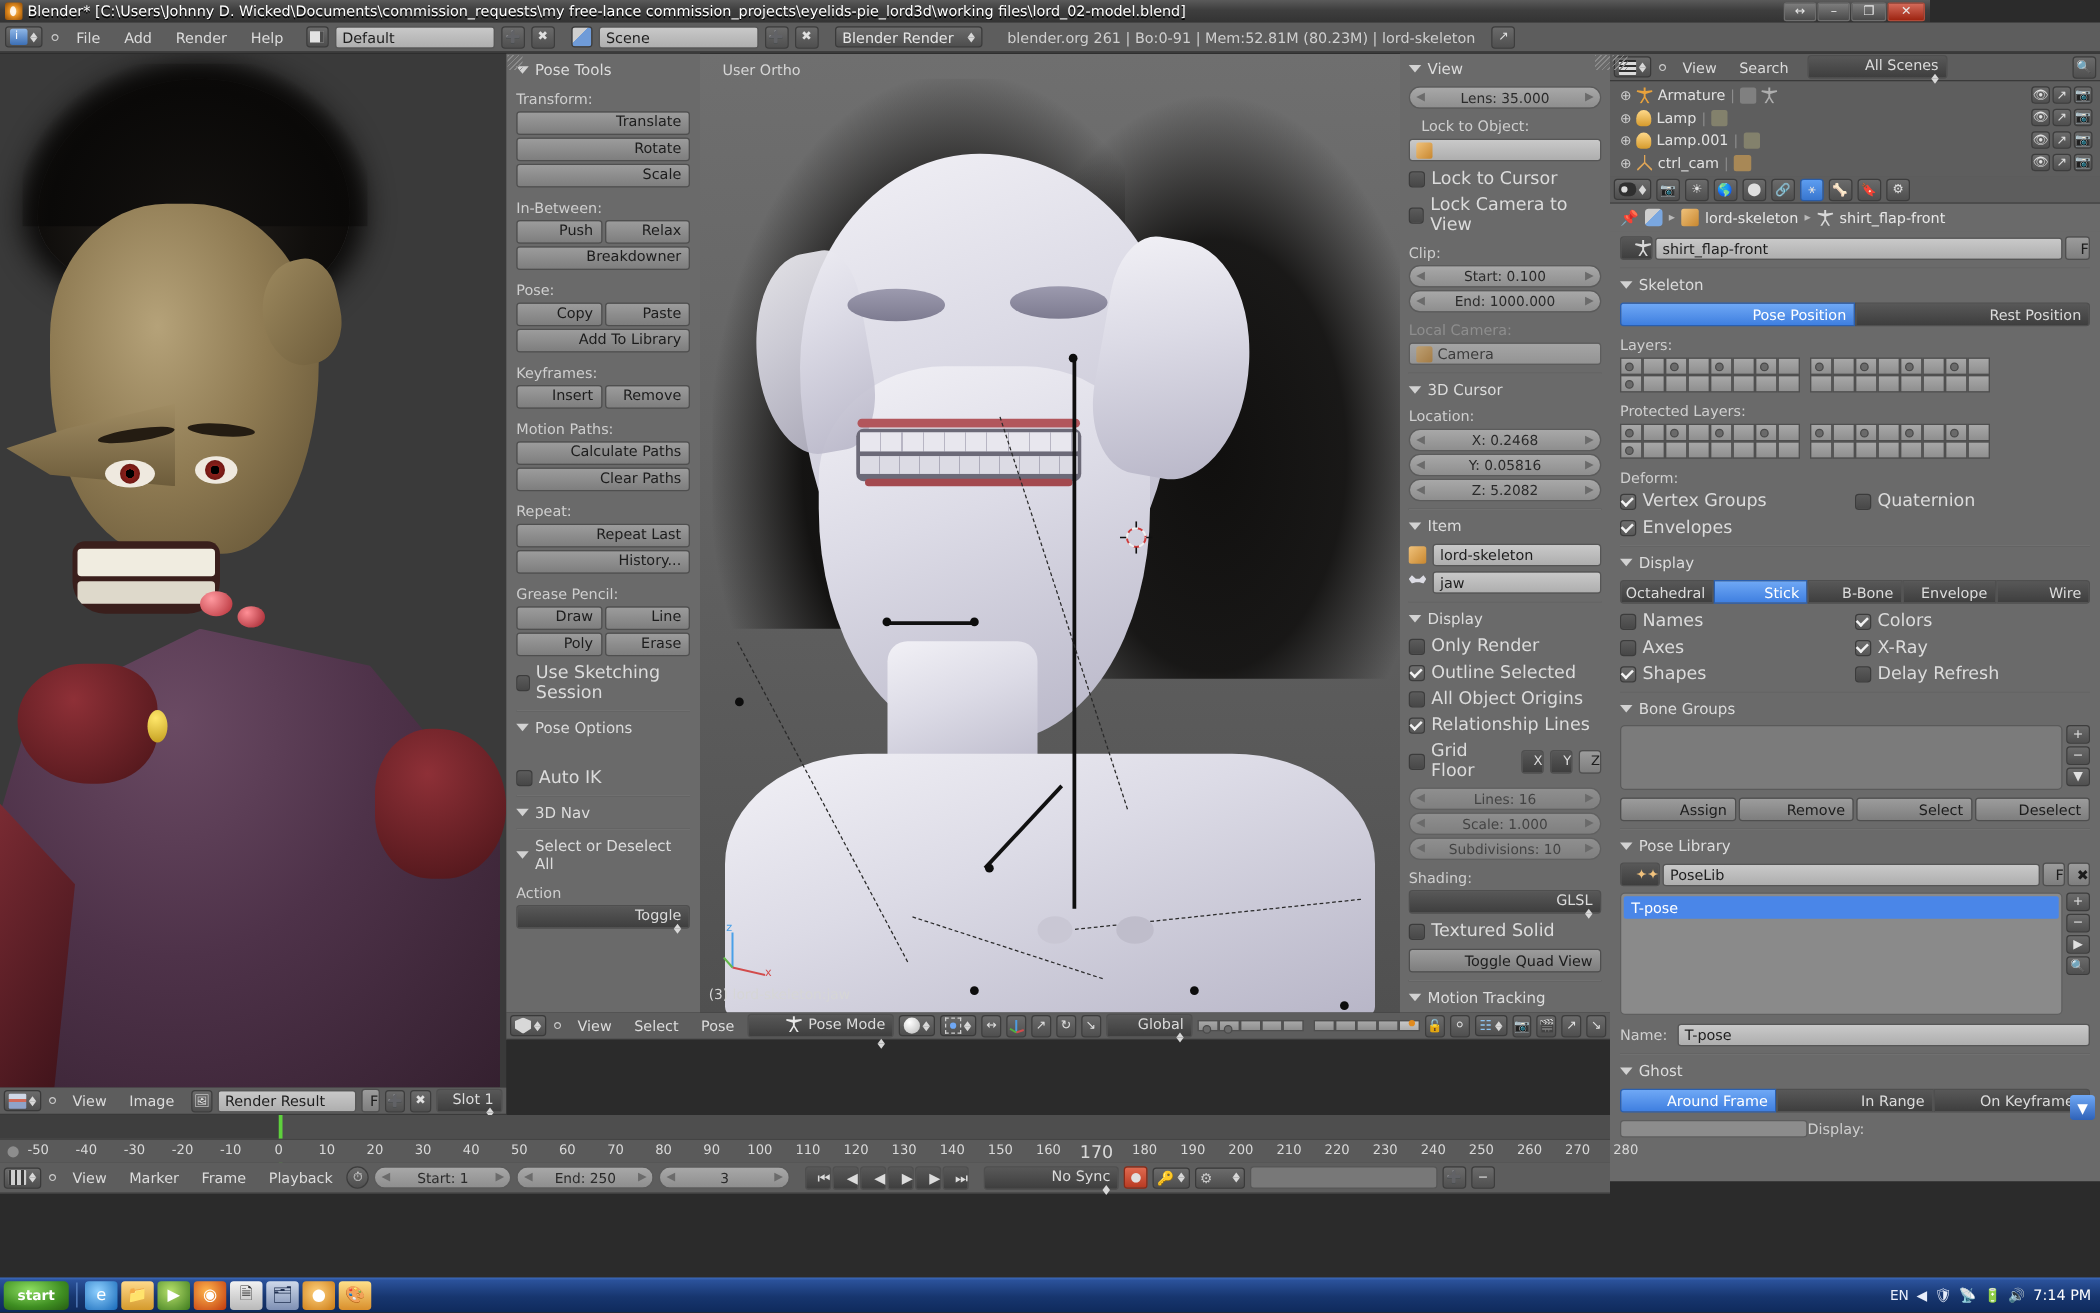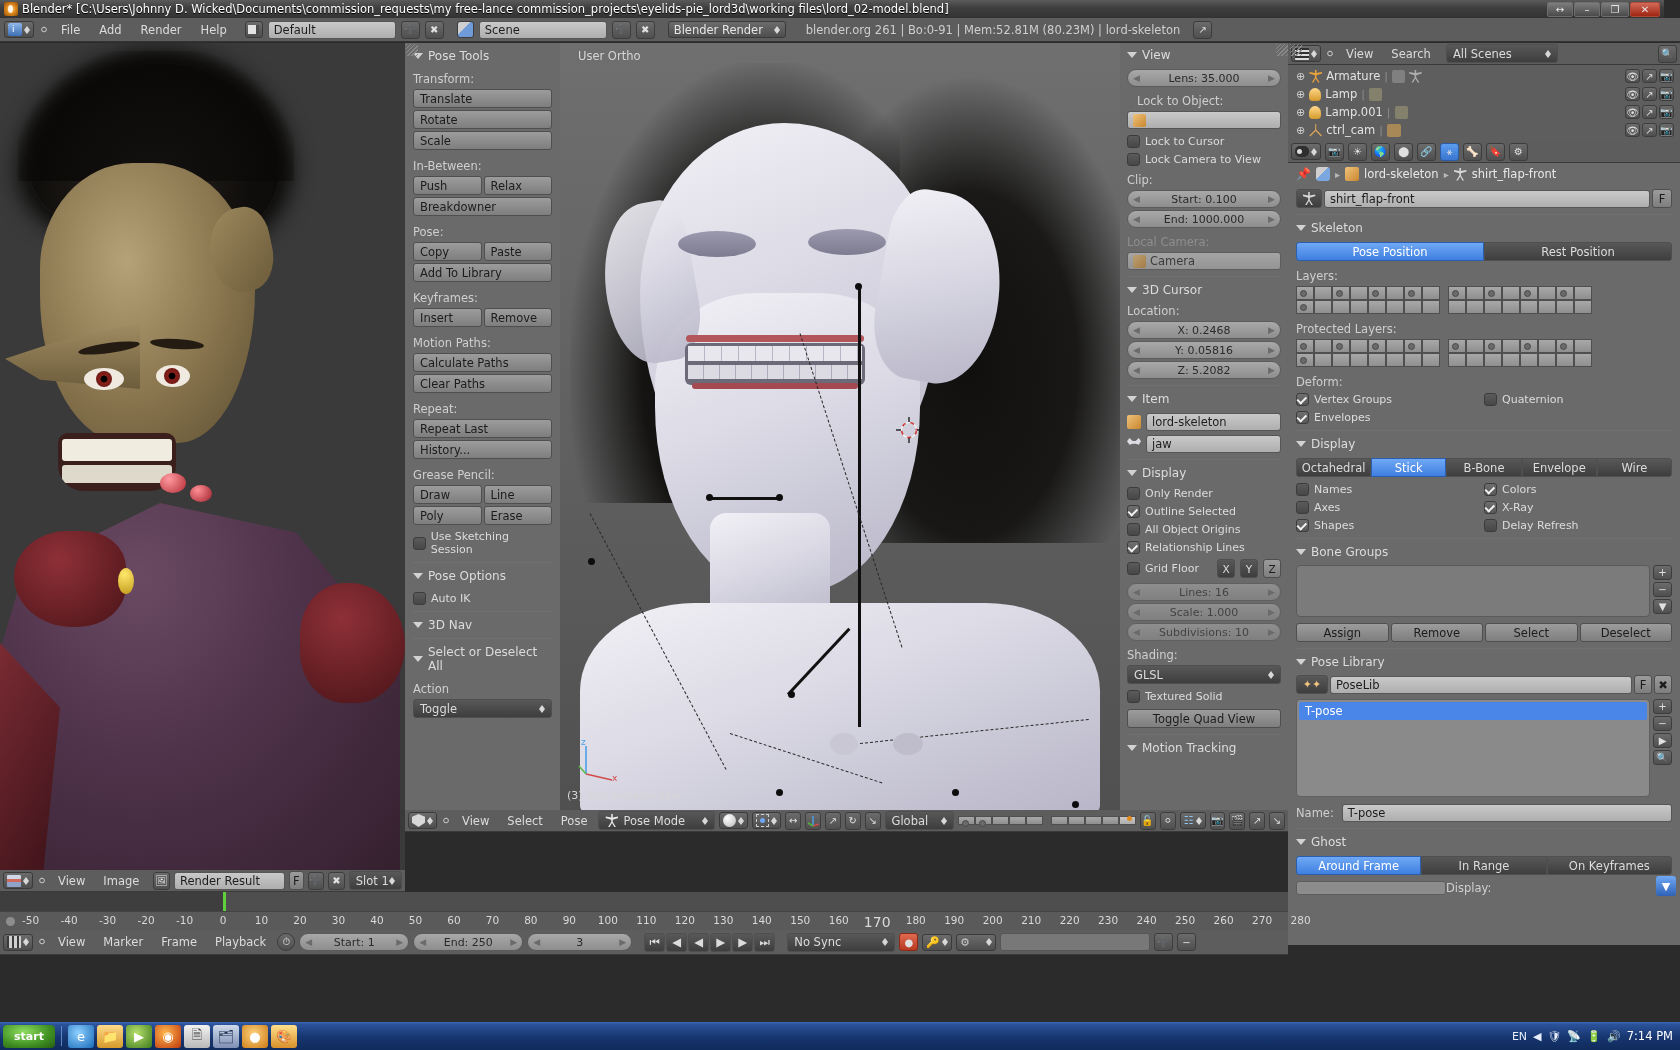--- a/index.html
+++ b/index.html
@@ -1,21 +1,21 @@
 <!DOCTYPE html>
 <html><head>
 <meta charset="utf-8">
 <style>
   * { box-sizing: border-box; margin:0; padding:0; }
   html,body { width:1680px; height:1050px; overflow:hidden; background:#2b2b2b;
     font-family:"DejaVu Sans","Liberation Sans",sans-serif; }
   #app { position:relative; width:1680px; height:1050px; }
 
   
-  .titlebar{position:absolute;left:0;top:0;width:1664px;height:18px;
+  .titlebar{position:absolute;left:0;top:0;width:1544px;height:18px;
     background:linear-gradient(180deg,#5a5a5a 0%,#3e3e3e 45%,#333 100%);
     display:flex;align-items:center;padding:0 2px;color:#fff;font-size:11.5px;}
   .titlebar .tb-ico{width:14px;height:14px;margin:0 4px 0 2px;border-radius:2px;
     background:radial-gradient(circle at 50% 50%,#ffd27f 0%,#e08a1e 45%,#8c4a06 100%);
     position:relative;flex:0 0 auto;}
   .titlebar .tb-ico:after{content:"";position:absolute;left:4px;top:3px;width:5px;height:8px;
     border-radius:50%;background:#fff;opacity:.85;}
   .tb-title{white-space:nowrap;overflow:hidden;text-shadow:0 1px 0 #000;}
   .tb-btns{margin-left:auto;display:flex;align-items:center;gap:1px;padding-right:2px;}
   .tb-btn{width:26px;height:15px;border:1px solid #6e6e6e;border-radius:2px;
@@ -35,29 +35,29 @@
   .spin i.up{border-bottom:4px solid #d8d8d8;}
   .spin i.dn{border-top:4px solid #d8d8d8;}
   .pill{height:18px;border-radius:9px;background:linear-gradient(180deg,#a8a8a8,#8e8e8e);
     border:1px solid #5b5b5b;color:#2a2a2a;font-size:11px;display:flex;align-items:center;
     justify-content:center;position:relative;}
   .pill .arr{position:absolute;font-size:9px;color:#6b6b6b;}
   .pill .arr.l{left:5px;} .pill .arr.r{right:5px;}
   .txtfield{height:18px;background:linear-gradient(180deg,#c9c9c9,#aeaeae);border:1px solid #565656;
     border-radius:3px;color:#1d1d1d;font-size:11.5px;display:flex;align-items:center;padding:0 5px;}
   .btn{height:19px;background:linear-gradient(180deg,#9c9c9c,#7e7e7e);border:1px solid #4f4f4f;
-    border-radius:3px;color:#1c1c1c;font-size:11.5px;display:flex;align-items:center;padding:0 6px;}
+    border-radius:3px;color:#1c1c1c;font-size:11.5px;display:flex;align-items:flex-end;padding:0 6px;flex-direction:column;}
   .btn.dark{background:linear-gradient(180deg,#585858,#3e3e3e);color:#dcdcdc;}
   .btn.blue{background:linear-gradient(180deg,#6fa8f5,#3f7fe0);color:#fff;border-color:#2b5fae;}
   .section-tri{display:inline-block;width:0;height:0;border-left:5px solid transparent;
     border-right:5px solid transparent;border-top:6px solid #d2d2d2;margin-right:5px;vertical-align:middle;}
   .panel-title{color:#dcdcdc;font-size:12px;display:flex;align-items:center;}
   .lbl{color:#cfcfcf;font-size:11.5px;}
   .lbl.dim{color:#8e8e8e;}
-  .chk{display:flex;align-items:center;gap:5px;color:#dcdcdc;font-size:11px;}
+  .chk{display:flex;align-items:center;gap:5px;color:#dcdcdc;font-size:14px;}
   .chkbox{width:13px;height:13px;border-radius:3px;border:1px solid #3c3c3c;
     background:linear-gradient(180deg,#5b5b5b,#474747);display:flex;align-items:center;justify-content:center;}
   .chkbox.on{background:linear-gradient(180deg,#6e6e6e,#585858);}
   .chkbox.on:after{content:"";width:7px;height:4px;border-left:2px solid #f2f2f2;border-bottom:2px solid #f2f2f2;
     transform:rotate(-45deg) translate(0px,-1px);}
   .sep{height:1px;background:#4a4a4a;border-bottom:1px solid #707070;margin:6px 0;}
   .iconbtn{width:19px;height:18px;border:1px solid #3d3d3d;border-radius:3px;
     background:linear-gradient(180deg,#6b6b6b,#4f4f4f);display:flex;align-items:center;
     justify-content:center;font-size:10px;color:#e0e0e0;}
   .iconbtn.on{background:linear-gradient(180deg,#5d9df0,#3876cf);border-color:#2a5ba4;}
@@ -282,21 +282,21 @@
       <div class="chk" style="margin-top:5px;">
         <span class="chkbox"></span>
         <span>Use Sketching Session</span>
       </div>
 
       <div class="sep"></div>
       <div class="panel-title">
         <span class="section-tri"></span>
         <span>Pose Options</span>
       </div>
-      <div class="chk" style="margin-top:9px;">
+      <div class="chk" style="margin-top:25px;">
         <span class="chkbox"></span>
         <span>Auto IK</span>
       </div>
 
       <div class="sep"></div>
       <div class="panel-title">
         <span class="section-tri"></span>
         <span>3D Nav</span>
       </div>
 

